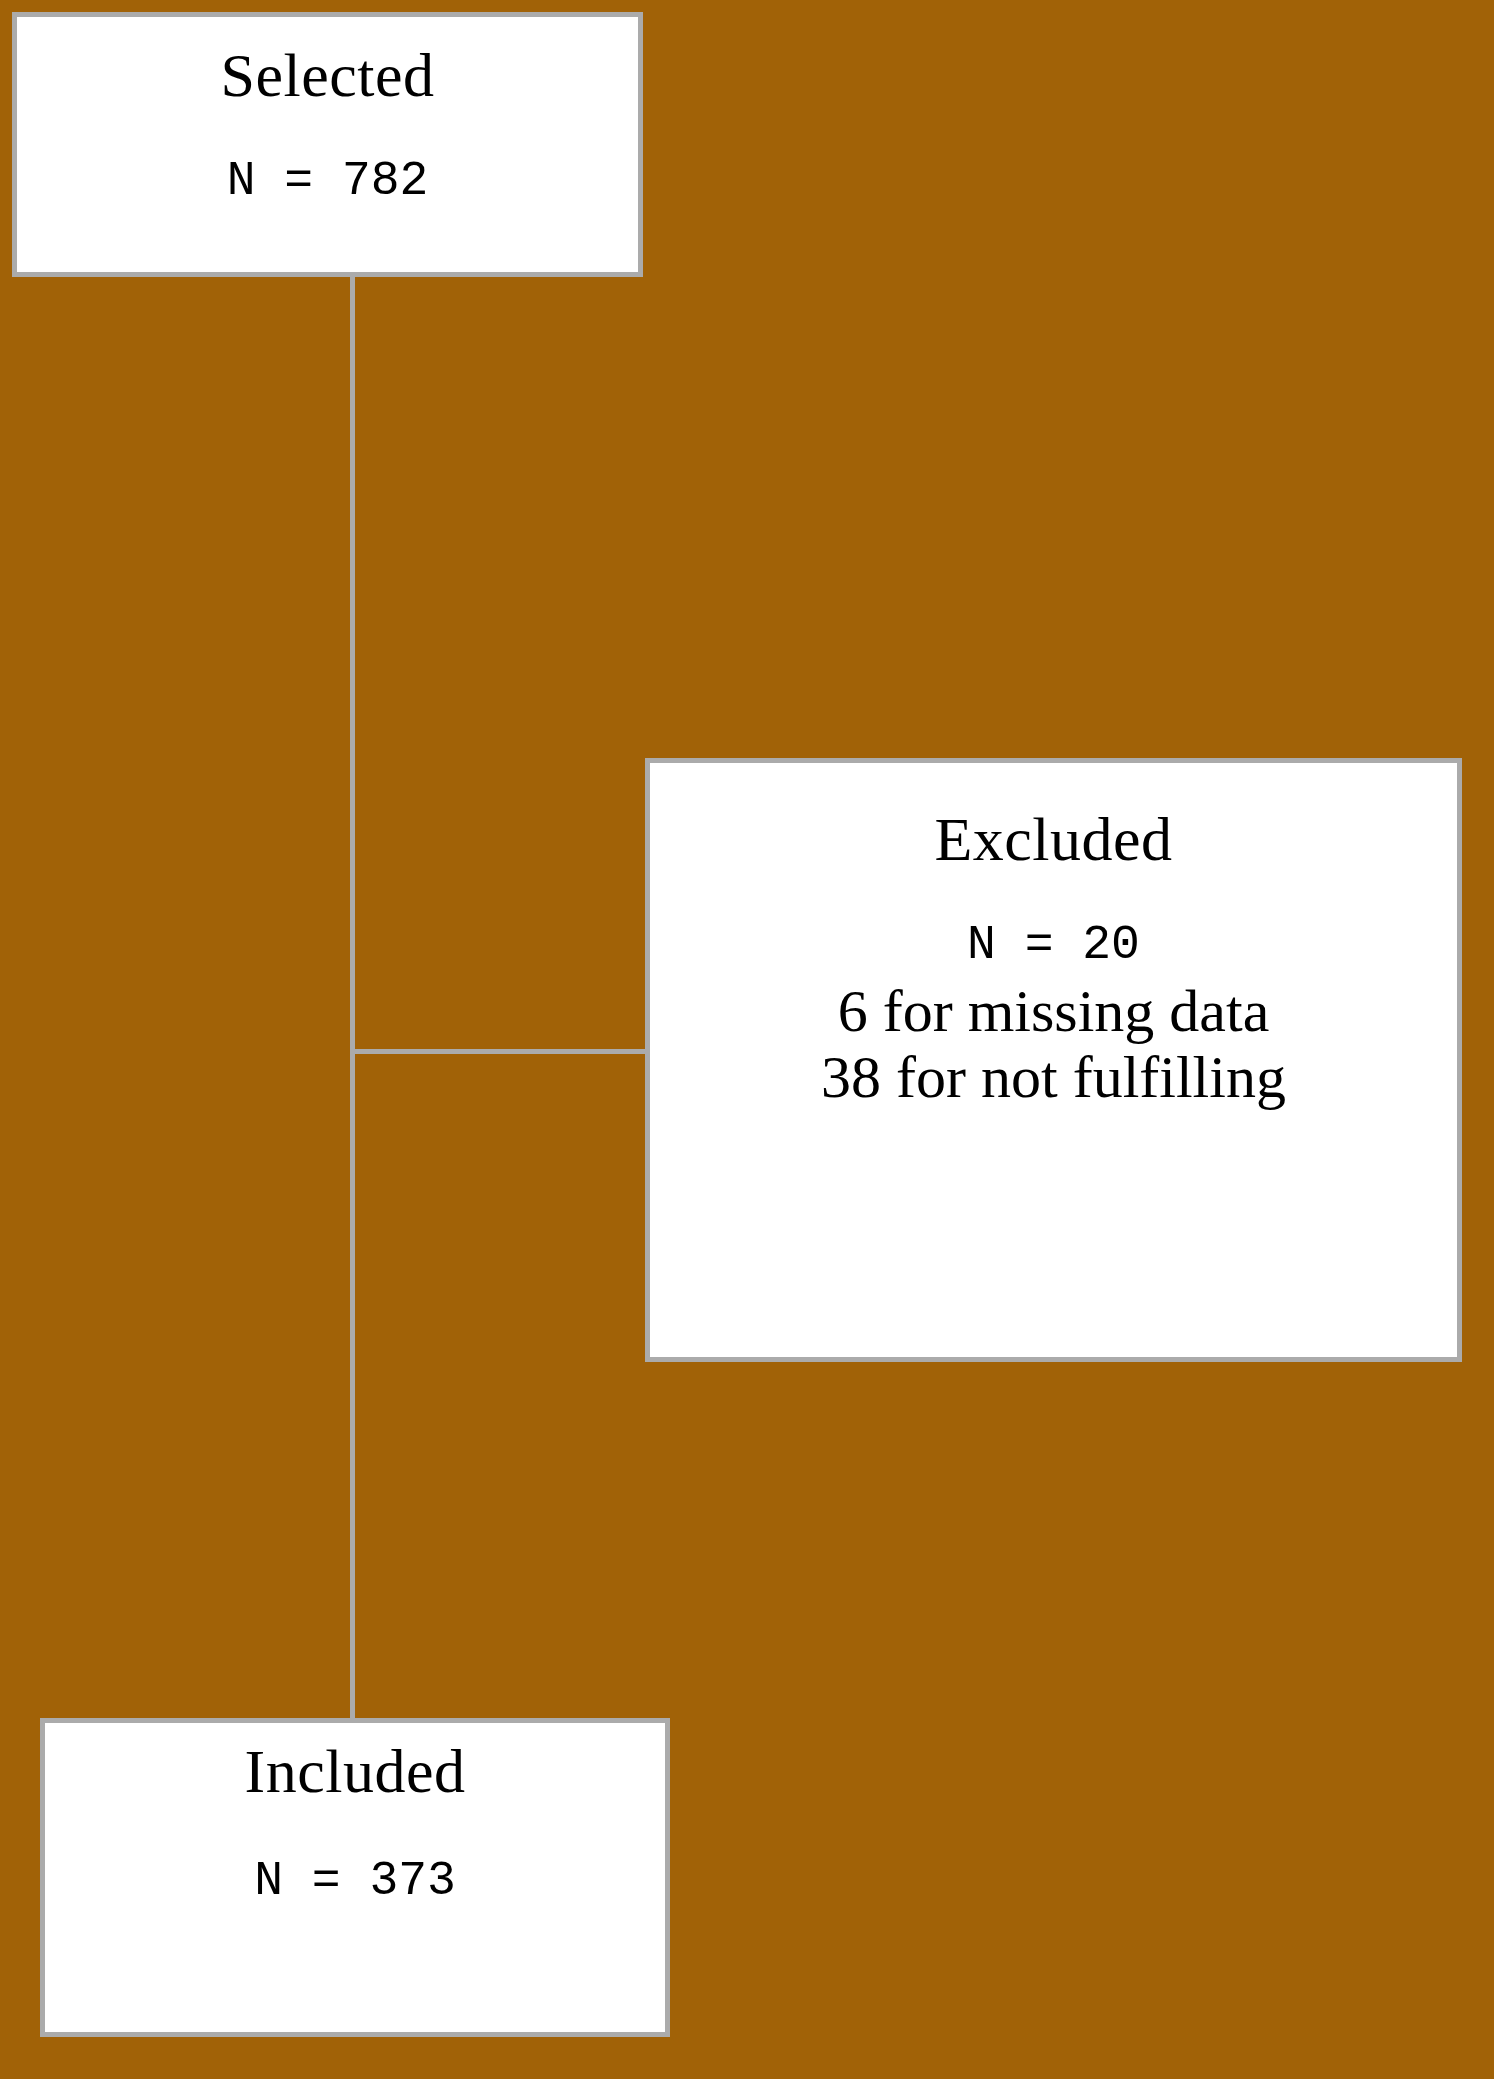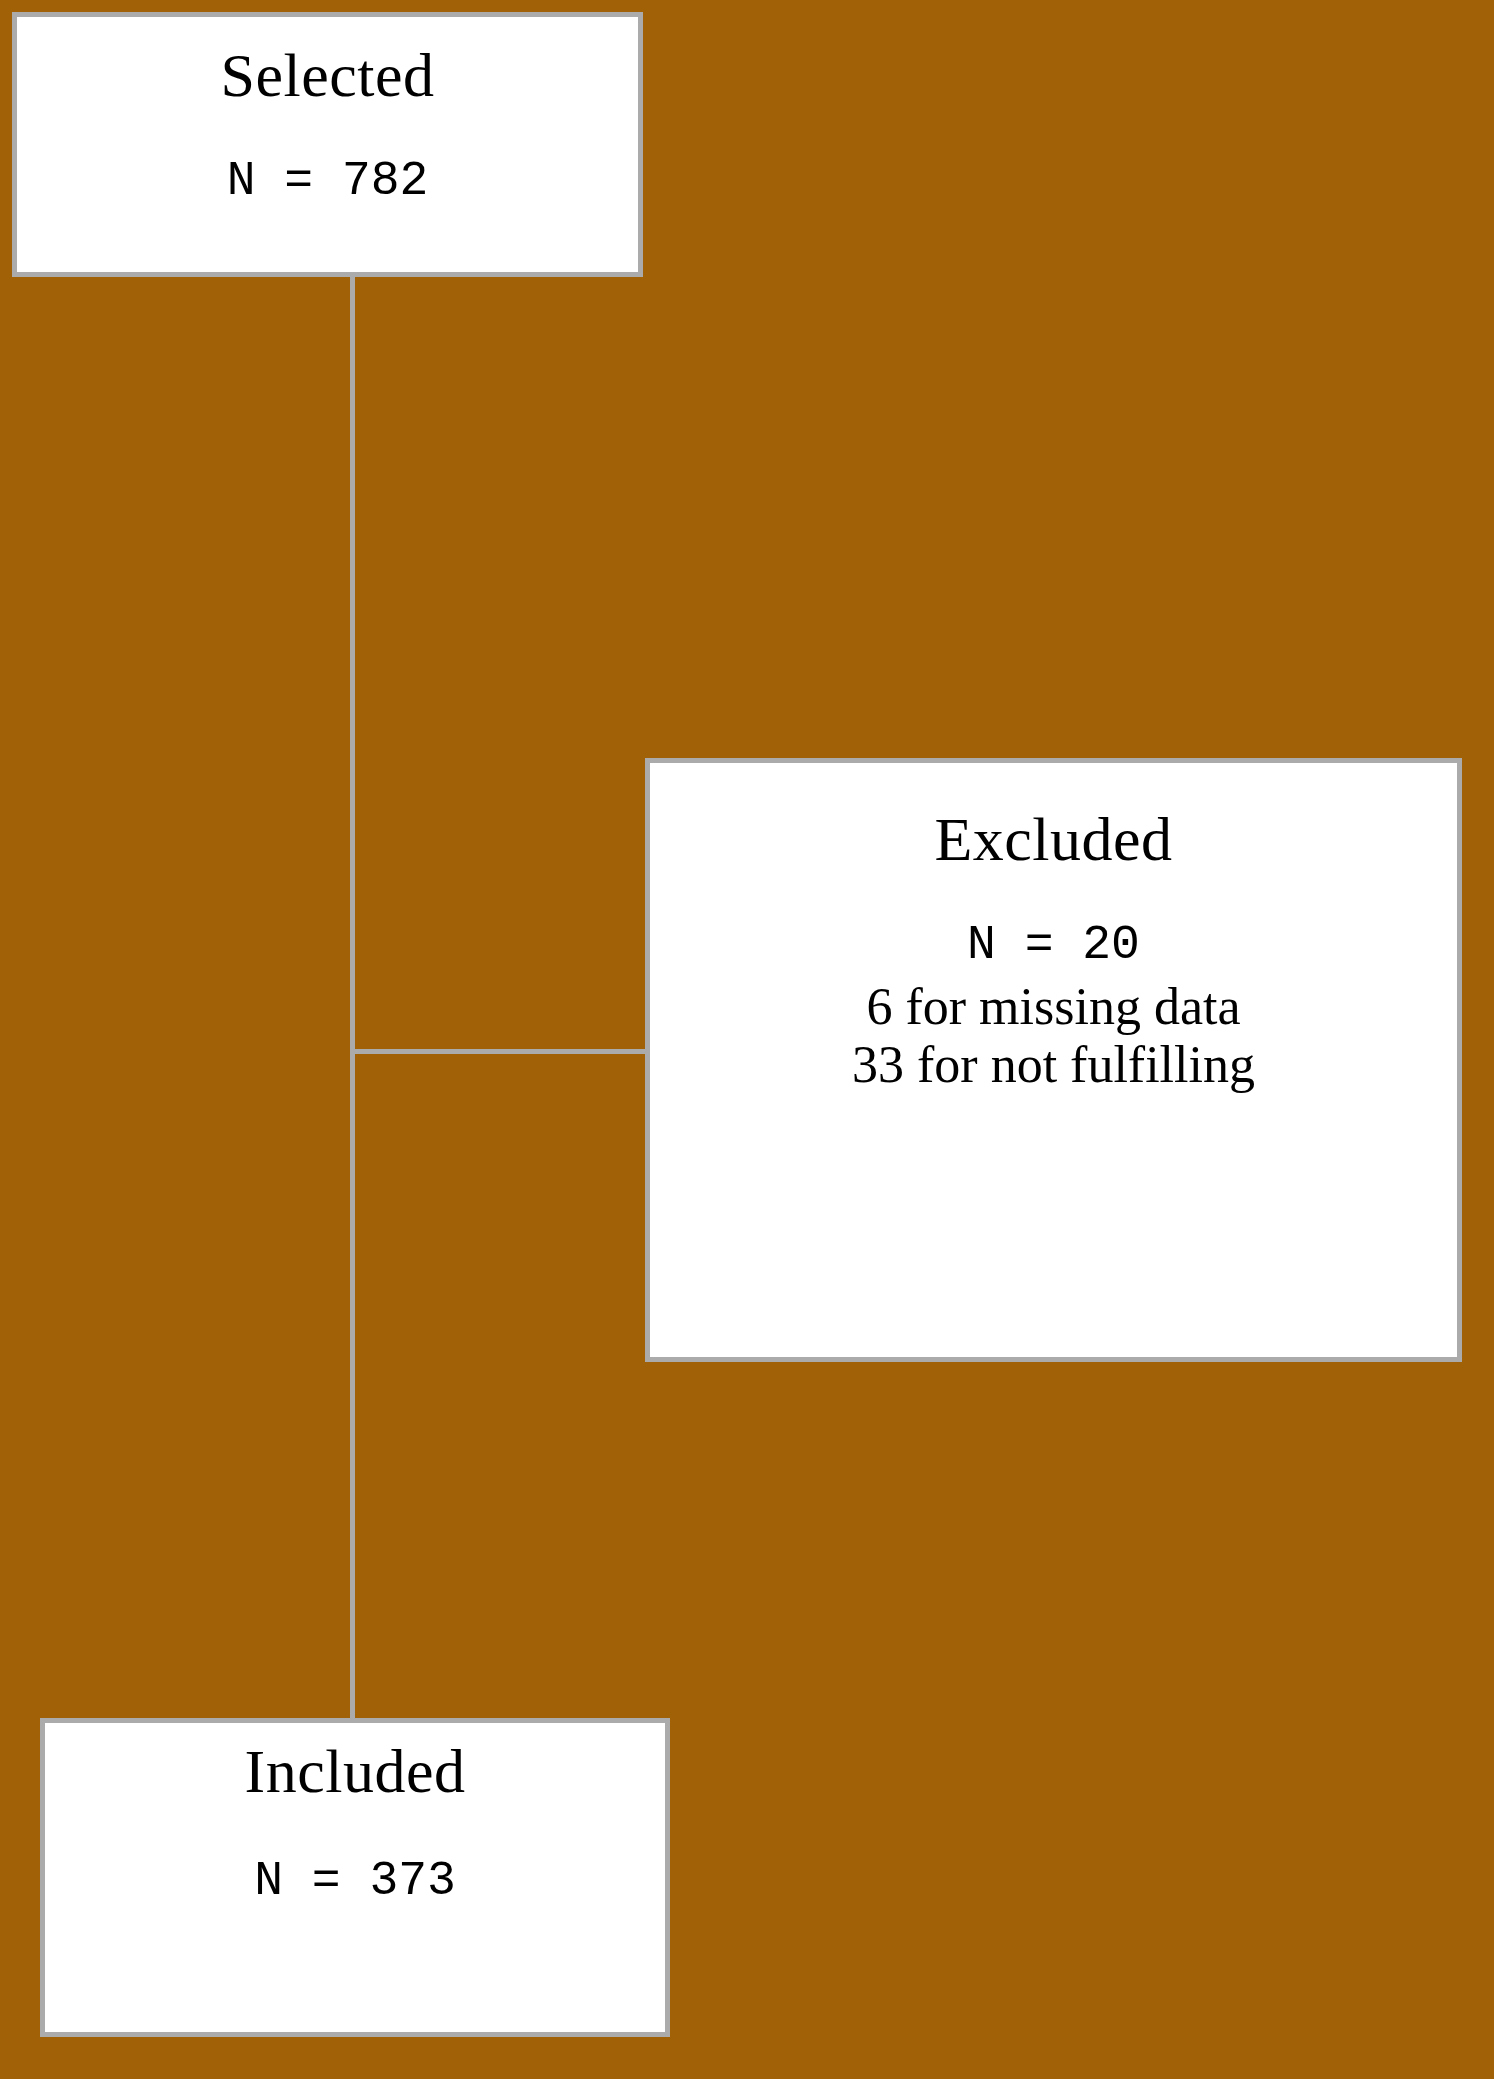--- a/index.html
+++ b/index.html
@@ -41,21 +41,21 @@
   }
 
   .node-count {
     font-size: 48px;
     line-height: 1.05;
     white-space: nowrap;
     font-family: Liberation Mono, monospace;
   }
 
   .node-detail {
-    font-size: 52px;
+    font-size: 60px;
     line-height: 1.1;
     white-space: nowrap;
   }
 
   
   #box-selected {
     left: 12px;
     top: 12px;
     width: 631px;
     height: 265px;
@@ -121,21 +121,21 @@
 
   <div class="node-box" id="box-selected">
     <div class="node-title">Selected</div>
     <div class="node-count">N = 782</div>
   </div>
 
   <div class="node-box" id="box-excluded">
     <div class="node-title">Excluded</div>
     <div class="node-count">N = 20</div>
     <div class="node-detail">6 for missing data</div>
-    <div class="node-detail">33 for not fulfilling</div>
+    <div class="node-detail">38 for not fulfilling</div>
   </div>
 
   <div class="node-box" id="box-included">
     <div class="node-title">Included</div>
     <div class="node-count">N = 373</div>
   </div>
 
 </div>
 
 </body></html>

